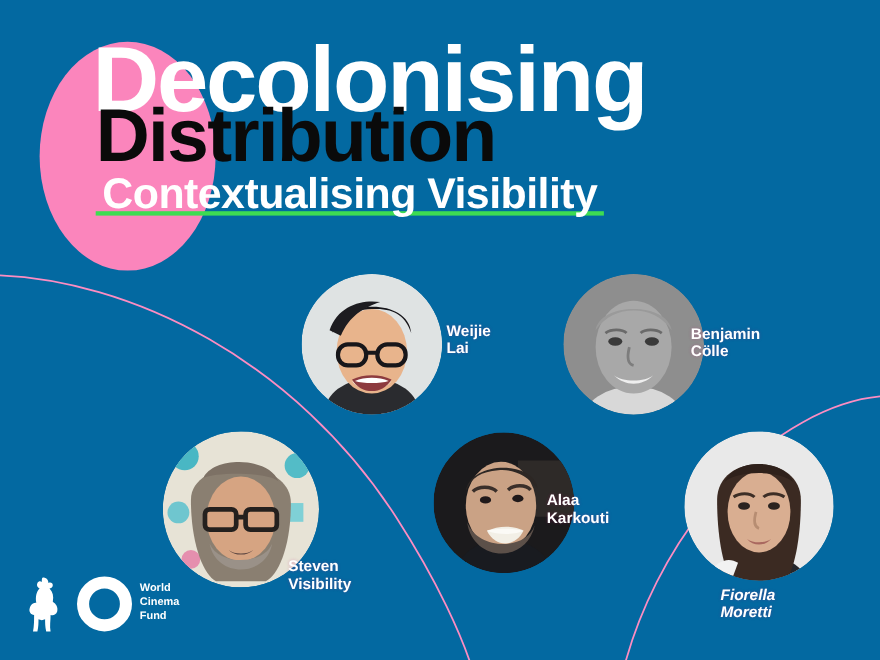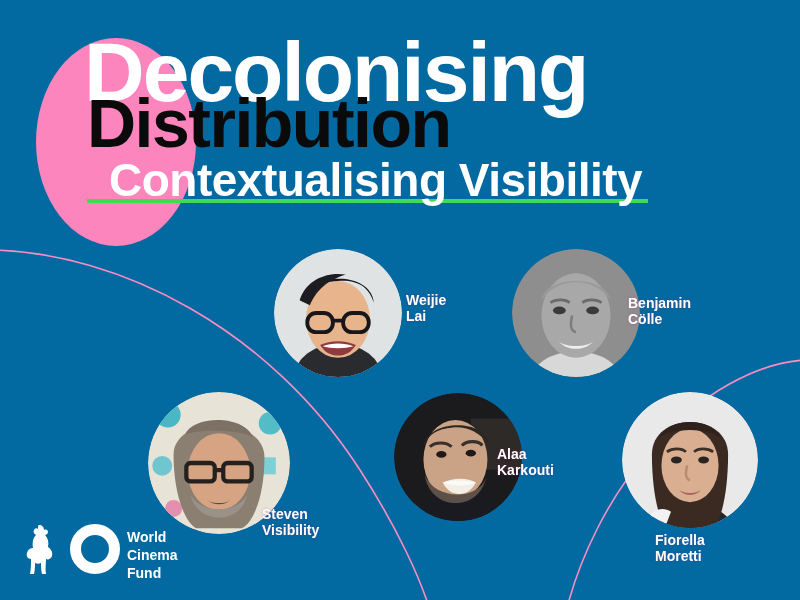--- a/index.html
+++ b/index.html
@@ -52,29 +52,28 @@
     white-space:nowrap;
   }
   .t-third-wrap {
     display:inline-block;
     position:relative;
     margin-top:4px;
     margin-left:3px;
     padding:0 6px 4px 6px;
   }
   .t-third {
-    font-size:46px;
+    font-size:39px;
     font-weight:bold;
     color:#ffffff;
     line-height:1;
     letter-spacing:-0.5px;
     white-space:nowrap;
     position:relative;
     z-index:2;
-    margin-left:16px;
   }
   .t-underline {
     position:absolute;
     left:0; right:0;
     bottom:4px;
     height:4px;
     background:#3ddc52;
     z-index:1;
   }
 
@@ -106,21 +105,21 @@
   .logo-ring {
     position:absolute; left:44px; top:6px;
     width:50px; height:50px;
     border-radius:50%;
     border:11px solid #ffffff;
   }
   .logo-text {
     position:absolute;
     left:101px; top:10px;
     color:#ffffff;
-    font-size:14px;
+    font-size:10px;
     font-weight:bold;
     line-height:1.3;
     white-space:pre-line;
   }
 </style>
 </head>
 <body>
 
 <div id="slide">
 
@@ -270,21 +269,21 @@
           <ellipse cx="40" cy="50" rx="4" ry="2.5" fill="#2b2320"></ellipse>
           <ellipse cx="60" cy="50" rx="4" ry="2.5" fill="#2b2320"></ellipse>
           <path d="M33 44 C37 41 44 41 47 44" fill="none" stroke="#3d2e26" stroke-width="2"></path>
           <path d="M53 44 C56 41 63 41 67 44" fill="none" stroke="#3d2e26" stroke-width="2"></path>
           <path d="M48 54 C46 61 47 64 50 65" fill="none" stroke="#b78d72" stroke-width="1.8"></path>
           <path d="M42 72 C46 75 54 75 58 72 C54 77 46 77 42 72 Z" fill="#a9685f"></path>
           <path d="M16 96 C22 86 30 84 36 88 L30 104 L14 104 Z" fill="#f2f2f2"></path>
         </g>
       </svg>
     </div>
-    <div class="sp-name" style="left:655px; top:533px;">Fiorella
+    <div class="sp-name" style="left:655px; top:533px;font-style:italic;">Fiorella
 Moretti</div>
   </div>
 
   <div class="logo">
     <svg class="logo-bear" viewBox="0 0 30 52">
       <path fill="#ffffff" d="M13 1 C16 1 18 3 18 6 C20 5 22 6 22 8 C22 10 20 11 19 11
         C22 14 23 18 22 23 C25 25 27 28 26 32 C25 35 22 36 20 35
         C20 40 19 45 20 50 L16 50 C15 46 15 42 15 39
         C13 40 11 40 9 39 C9 42 9 46 8 50 L4 50
         C5 45 5 40 5 35 C2 35 0 32 1 29 C2 25 5 24 7 24

